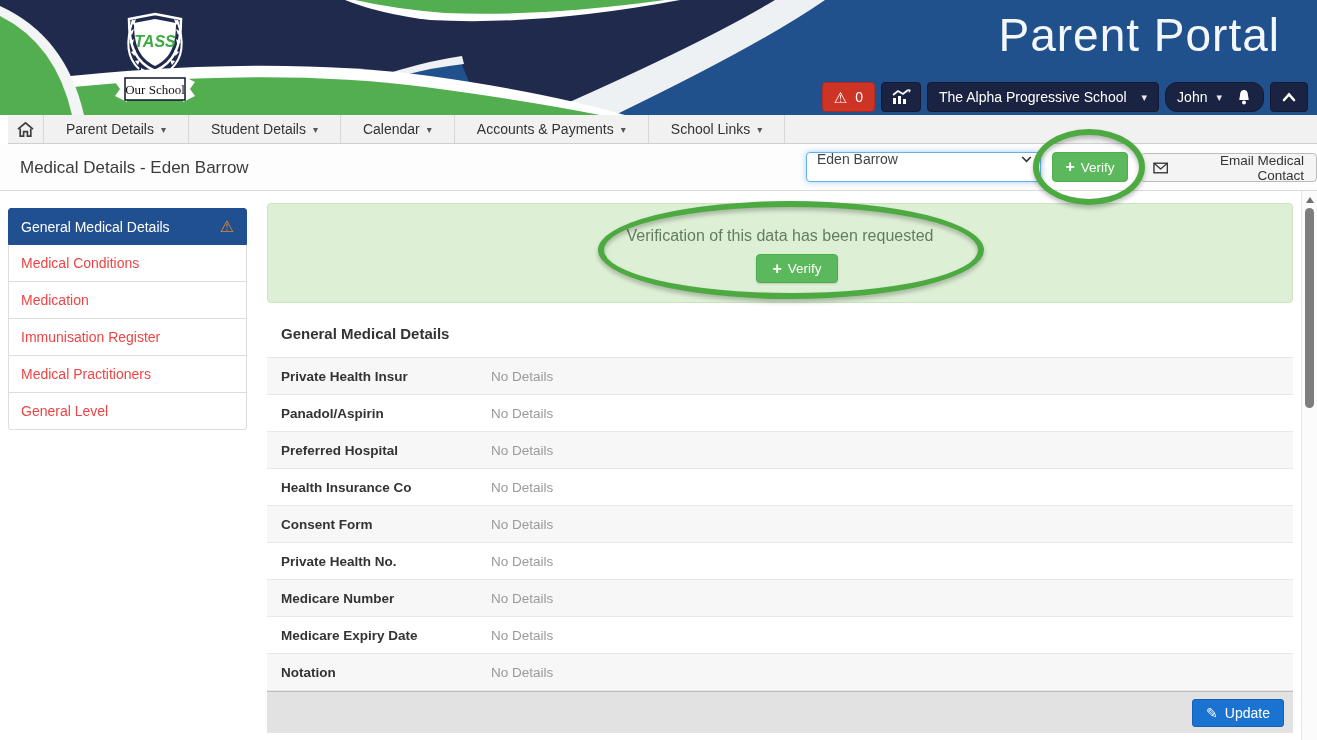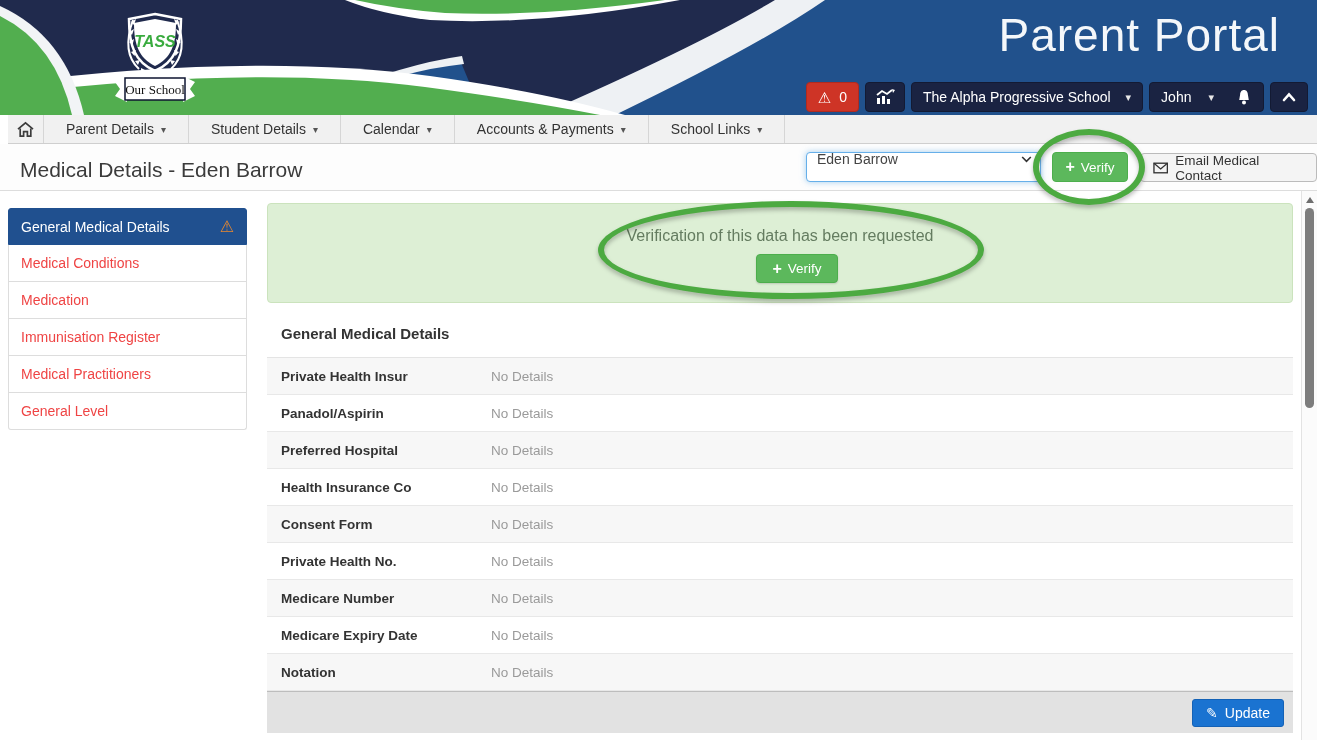--- a/index.html
+++ b/index.html
@@ -11,35 +11,35 @@
   .banner { position:absolute; top:0; left:0; width:1317px; height:115px; background:#202a4d; overflow:hidden; }
   .banner svg.deco { position:absolute; top:0; left:0; }
   .portal-title { position:absolute; top:8px; right:37px; font-size:46px; font-weight:400; letter-spacing:1px; color:#f4f7fa; z-index:3; }
   .crest { position:absolute; top:6px; left:105px; z-index:3; }
 
   .hbtns { position:absolute; top:82px; right:9px; height:30px; display:flex; gap:6px; z-index:4; }
   .hbtn { height:30px; border-radius:4px; background:#1a2342; color:#fff; font-size:14px; display:flex; align-items:center; justify-content:center; padding:0 11px; cursor:pointer; border:1px solid #131a33;gap:8px; }
   .hbtn.danger { background:#ce3426; border-color:#b02a1f; gap:8px; }
   .hbtn .warn-glyph { font-size:15px; line-height:1; }
   .hbtn .caret { font-size:11px; margin-left:7px; color:#e8e8e8; }
-  .hbtn.user { gap:10px; }
+  .hbtn.user { gap:2px;border-radius:12px; }
   .hbtn.user .bell-wrap { margin-left:12px; display:flex; align-items:center; }
 
   
   .navbar { position:absolute; top:115px; left:8px; width:1317px; height:29px; background:#f1f1f1; border-bottom:1px solid #cfcfcf; display:flex; z-index:2; }
   .nav-home { width:36px; height:100%; display:flex; align-items:center; justify-content:center; border-right:1px solid #d6d6d6; cursor:pointer; }
   .nav-item { height:100%; display:flex; align-items:center; padding:0 22px; border-right:1px solid #d6d6d6; font-size:14px; color:#333; cursor:pointer; gap:7px; }
   .nav-item .caret { font-size:10px; color:#555; }
 
   
   .pageheader { position:absolute; top:144px; left:0; width:1317px; height:47px; background:#fdfdfd; border-bottom:1px solid #ddd; z-index:1; }
-  .page-title { position:absolute; left:20px; top:14px; font-size:21px; color:#3b3b3b; }
+  .page-title { position:absolute; left:20px; top:14px; font-size:17px; color:#3b3b3b; }
   .student-select { position:absolute; left:806px; top:8px; width:235px; height:30px; background:#fff; border:1px solid #66afe9; border-radius:4px; box-shadow:0 0 6px rgba(102,175,233,.6); display:flex; align-items:center; justify-content:space-between; padding:0 8px 16px 10px; font-size:14px; color:#444; cursor:pointer; }
   .btn-verify-top { position:absolute; left:1052px; top:8px; width:76px; height:30px; }
-  .btn-email { position:absolute; left:1140px; top:9px; height:29px; background:#f4f4f4; border:1px solid #bbb; border-radius:4px; color:#333; font-size:13.5px; display:flex; align-items:center; gap:7px; padding:4px 12px; cursor:pointer; }
+  .btn-email { position:absolute; left:1140px; top:9px; height:29px; background:#f4f4f4; border:1px solid #bbb; border-radius:4px; color:#333; font-size:13.5px; display:flex; align-items:center; gap:7px; padding:4px 12px; cursor:pointer;text-align:right; }
 
   .btn-green { background:#5cb85c; border:1px solid #4cae4c; border-radius:4px; color:#fff; font-size:13.5px; display:flex; align-items:center; justify-content:center; gap:6px; cursor:pointer; }
   .btn-green .plus { font-size:16px; font-weight:700; line-height:1; }
 
   
   .sidebar { position:absolute; left:8px; top:208px; width:239px; z-index:1; }
   .side-item { height:37px; background:#fff; border:1px solid #ddd; border-top:none; display:flex; align-items:center; justify-content:space-between; padding:0 12px; font-size:14px; color:#ef4444; cursor:pointer; }
   .side-item:first-child { border-top:1px solid #ddd; border-radius:3px 3px 0 0; }
   .side-item:last-child { border-radius:0 0 3px 3px; }
   .side-item.active { background:#20508f; border-color:#20508f; color:#fff; }

